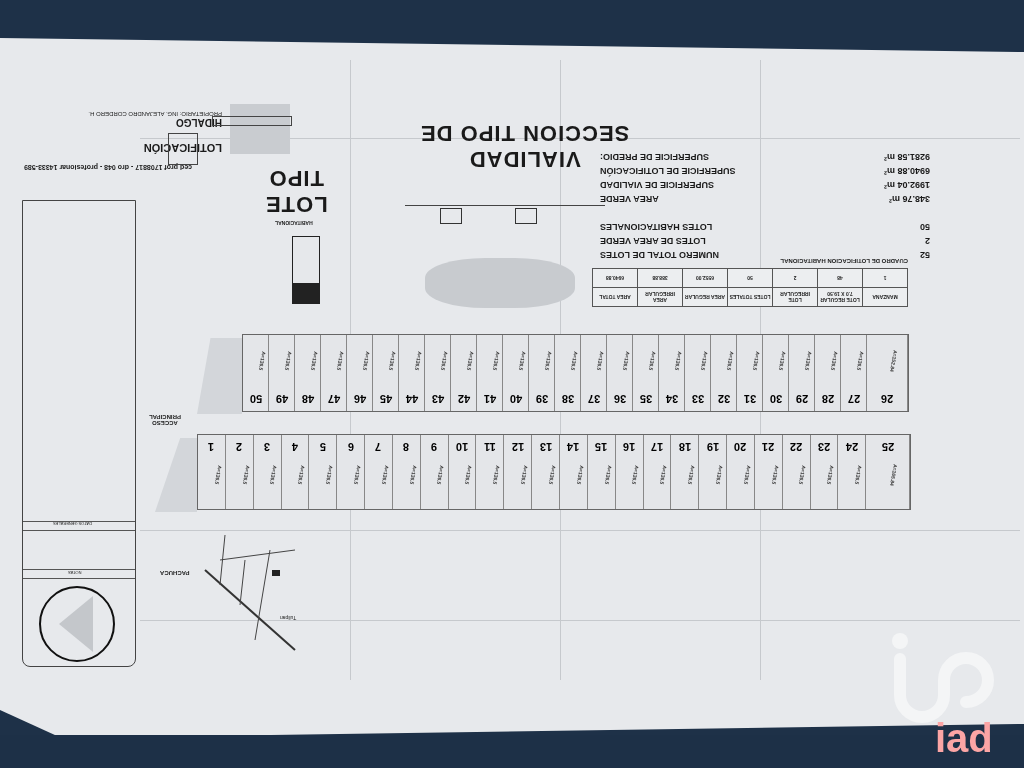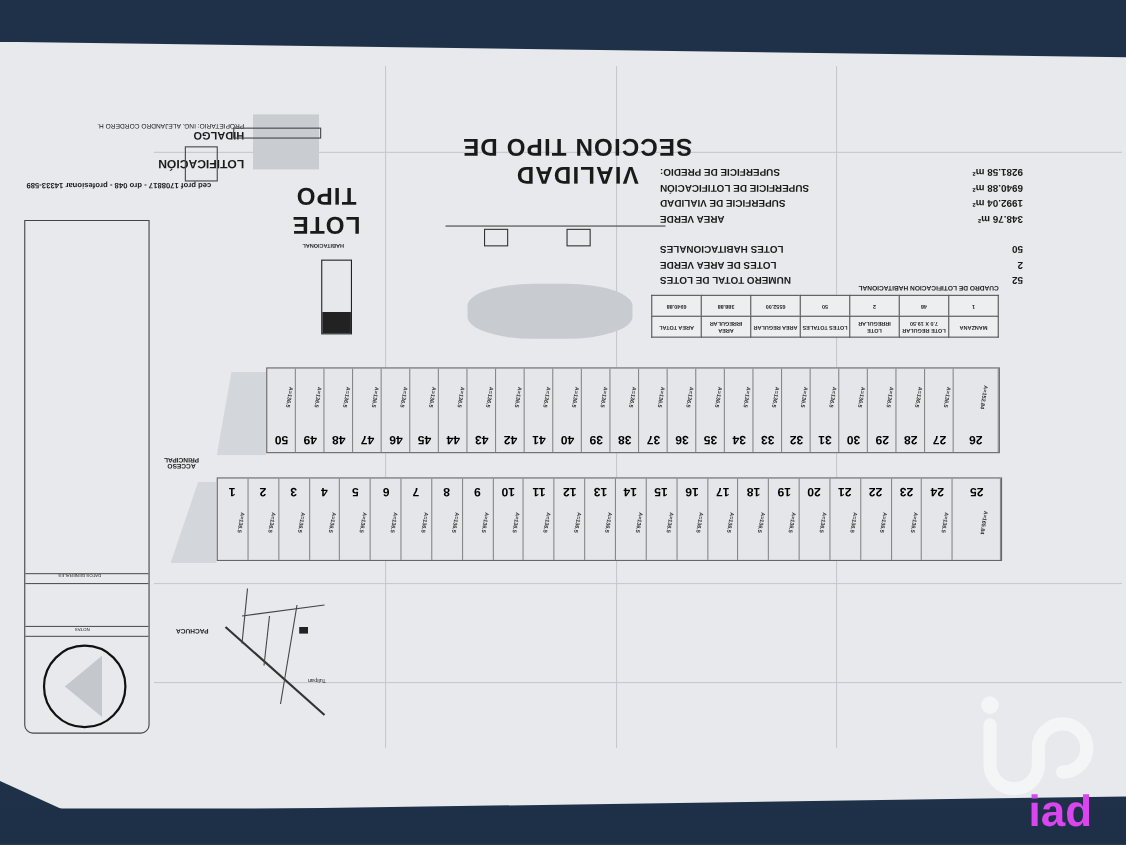--- a/index.html
+++ b/index.html
@@ -358,13 +358,13 @@
     <div style="position:absolute;left:18px;top:8px;width:34px;height:56px;background:#c4c7cb;clip-path:polygon(100% 0,100% 100%,0 50%)"></div>
   </div>
 </div>
 
 <div class="logo-iad">
   <svg width="130" height="110" viewBox="0 0 130 110">
     <circle cx="20" cy="16" r="8" fill="#f4f5f6"></circle>
     <path d="M20 34 V70 a22 22 0 0 0 44 0 V55 a22 22 0 0 1 44 0 a22 22 0 0 1 -22 22" fill="none" stroke="#f4f5f6" stroke-width="12" stroke-linecap="round"></path>
   </svg>
 </div>
-<div style="position:absolute;left:935px;top:718px;font-size:40px;font-weight:bold;color:#d946ef;line-height:40px">iad</div>
+<div style="position:absolute;left:935px;top:718px;font-size:40px;font-weight:bold;color:#fca5a5;line-height:40px">iad</div>
 
 </body></html>

